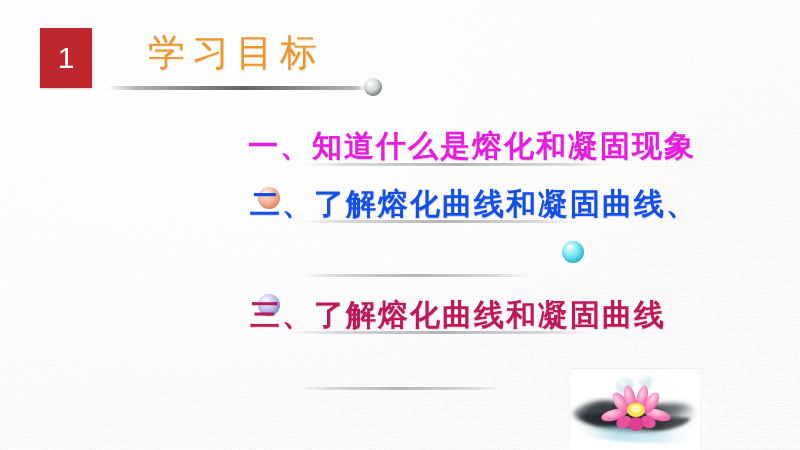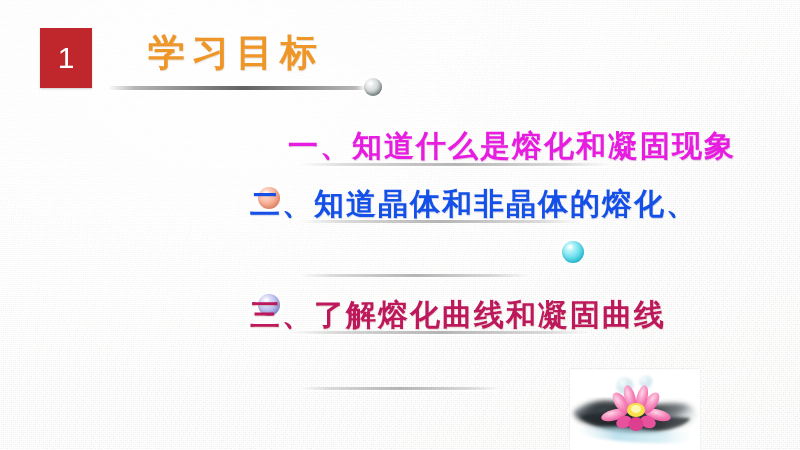--- a/index.html
+++ b/index.html
@@ -60,21 +60,21 @@
     font-weight: 400;
     line-height: 1;
     font-family: "Liberation Sans", sans-serif;
   }
 
   #slide-title {
     left: 148px;
     top: 28px;
     font-family: "DejaVu Serif", "Liberation Serif", serif;
     font-size: 37px;
-    font-weight: 700;
+    font-weight: 400;
     letter-spacing: 7px;
     color: #ef9628;
     white-space: nowrap;
     text-shadow: 0.5px 1px 1px rgba(120,80,20,0.18);
   }
 
   
   #title-rule {
     left: 108px;
     top: 86px;
@@ -147,21 +147,21 @@
     font-family: "DejaVu Serif", "Liberation Serif", serif;
     font-weight: 700;
     font-size: 30px;
     letter-spacing: 2px;
     z-index: 4;
   }
   .c-magenta { color: #e81ce0; text-shadow: 0.5px 1px 1px rgba(120,0,110,0.20); }
   .c-blue    { color: #1450e8; text-shadow: 0.5px 1px 1px rgba(10,40,130,0.20); }
   .c-orange  { color: #be185d; text-shadow: 0.5px 1px 1px rgba(140,50,10,0.20); }
 
-  #line-1 { left: 248px; top: 126px; margin-left: 40px; }
+  #line-1 { left: 248px; top: 126px; }
   #line-2 { left: 250px; top: 184px; }
   #line-3 { left: 300px; top: 238px; }
   #line-4 { left: 250px; top: 295px; }
   #line-5 { left: 302px; top: 352px; }
 
   
   .line-rule {
     height: 3px;
     border-radius: 2px;
     z-index: 1;
@@ -234,21 +234,21 @@
     <span class="ball"></span>
   </div>
 
   <div class="layer bead" id="bead-three">
     <span class="halo"></span>
     <span class="ball"></span>
   </div>
 
   <div class="layer body-line c-magenta" id="line-1">一、知道什么是熔化和凝固现象</div>
 
-  <div class="layer body-line c-blue" id="line-2">二、知道晶体和非晶体的熔化、</div>
+  <div class="layer body-line c-blue" id="line-2">二、了解熔化曲线和凝固曲线、</div>
 
 
   <div class="layer body-line c-orange" id="line-4">三、了解熔化曲线和凝固曲线</div>
 
 
   <div class="layer" id="lotus-picture">
     <svg width="130" height="81" viewBox="0 0 130 81" xmlns="http://www.w3.org/2000/svg">
       <defs>
         <linearGradient id="inkG" x1="0" y1="0" x2="1" y2="0.3">
           <stop offset="0%" stop-color="#8f9a9e" stop-opacity="0.55"></stop>

